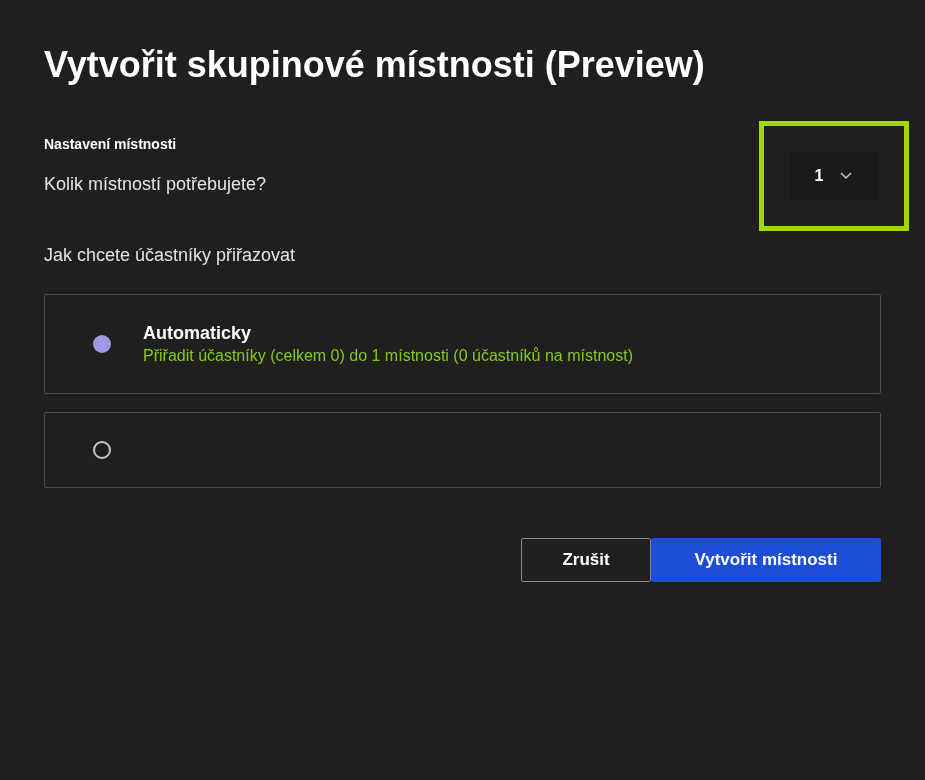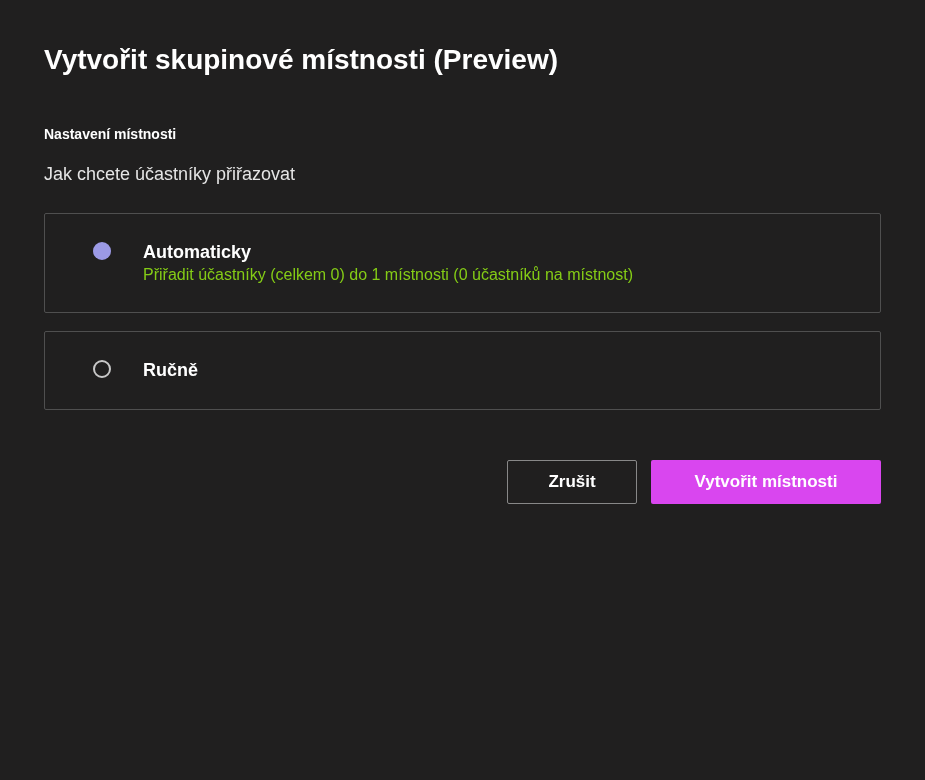--- a/index.html
+++ b/index.html
@@ -10,21 +10,21 @@
     body {
       background: #201f1f;
       font-family: 'Segoe UI', -apple-system, sans-serif;
       color: #ffffff;
       width: 925px;
       height: 780px;
       padding: 44px 44px 30px 44px;
       position: relative;
     }
     .dialog-title {
-      font-size: 28px;
+      font-size: 36px;
       font-weight: 700;
       margin-bottom: 50px;
     }
     .section-title {
       font-size: 14px;
       font-weight: 700;
       margin-bottom: 22px;
     }
     .room-settings-row {
       display: flex;
@@ -90,20 +90,21 @@
     .radio-options {
       display: flex;
       flex-direction: column;
       gap: 18px;
       margin-bottom: 50px;
     }
     .radio-card {
       border: 1px solid #4f4f4f;
       padding: 28px 20px 28px 48px;
       display: flex;
+      align-items: center;
       gap: 32px;
       cursor: pointer;
       border-radius: 2px;
     }
     .radio-indicator {
       width: 18px;
       height: 18px;
       flex-shrink: 0;
     }
     .radio-indicator.selected {
@@ -124,21 +125,20 @@
       font-weight: 700;
     }
     .radio-description {
       font-size: 16px;
       font-weight: 400;
       color: #84cc16;
     }
     .button-row {
       display: flex;
       justify-content: flex-end;
-      gap: 14px;
     }
     .btn {
       font-size: 17px;
       font-weight: 600;
       padding: 0 24px;
       height: 44px;
       border: none;
       cursor: pointer;
       font-family: inherit;
       display: flex;
@@ -146,50 +146,62 @@
       justify-content: center;
       border-radius: 2px;
     }
     .btn-secondary {
       background: transparent;
       color: #ffffff;
       border: 1px solid #888888;
       min-width: 130px;
     }
     .btn-primary {
-      background: #d946ef;
+      background: #1d4ed8;
       color: #ffffff;
       min-width: 230px;
     }
   </style>
 </head>
 <body>
 
 <h1 class="dialog-title">Vytvořit skupinové místnosti (Preview)</h1>
 
 <div>
   <h2 class="section-title">Nastavení místnosti</h2>
+  <div class="room-settings-row">
+    <div class="question-text">Kolik místností potřebujete?</div>
+    <div class="highlight-box">
+      <div class="room-count-dropdown">
+        <span class="dropdown-value">1</span>
+        <span class="chevron-down">
+          <svg viewBox="0 0 14 14">
+              <path d="M2 4 L7 9 L12 4"></path>
+            </svg>
+        </span>
+      </div>
+    </div>
+  </div>
 </div>
 
 <div class="participants-section">
   <div class="assign-question">Jak chcete účastníky přiřazovat</div>
 </div>
 
 <div class="radio-options">
   <div class="radio-card">
     <div class="radio-indicator selected"></div>
     <div class="radio-content">
       <div class="radio-title">Automaticky</div>
       <div class="radio-description">Přiřadit účastníky (celkem 0) do 1 místnosti (0 účastníků na místnost)</div>
     </div>
   </div>
   <div class="radio-card">
     <div class="radio-indicator unselected"></div>
     <div class="radio-content">
-      <div class="radio-title">Ručně</div>
     </div>
   </div>
 </div>
 
 <div class="button-row">
   <button class="btn btn-secondary">Zrušit</button>
   <button class="btn btn-primary">Vytvořit místnosti</button>
 </div>
 
 </body></html>

